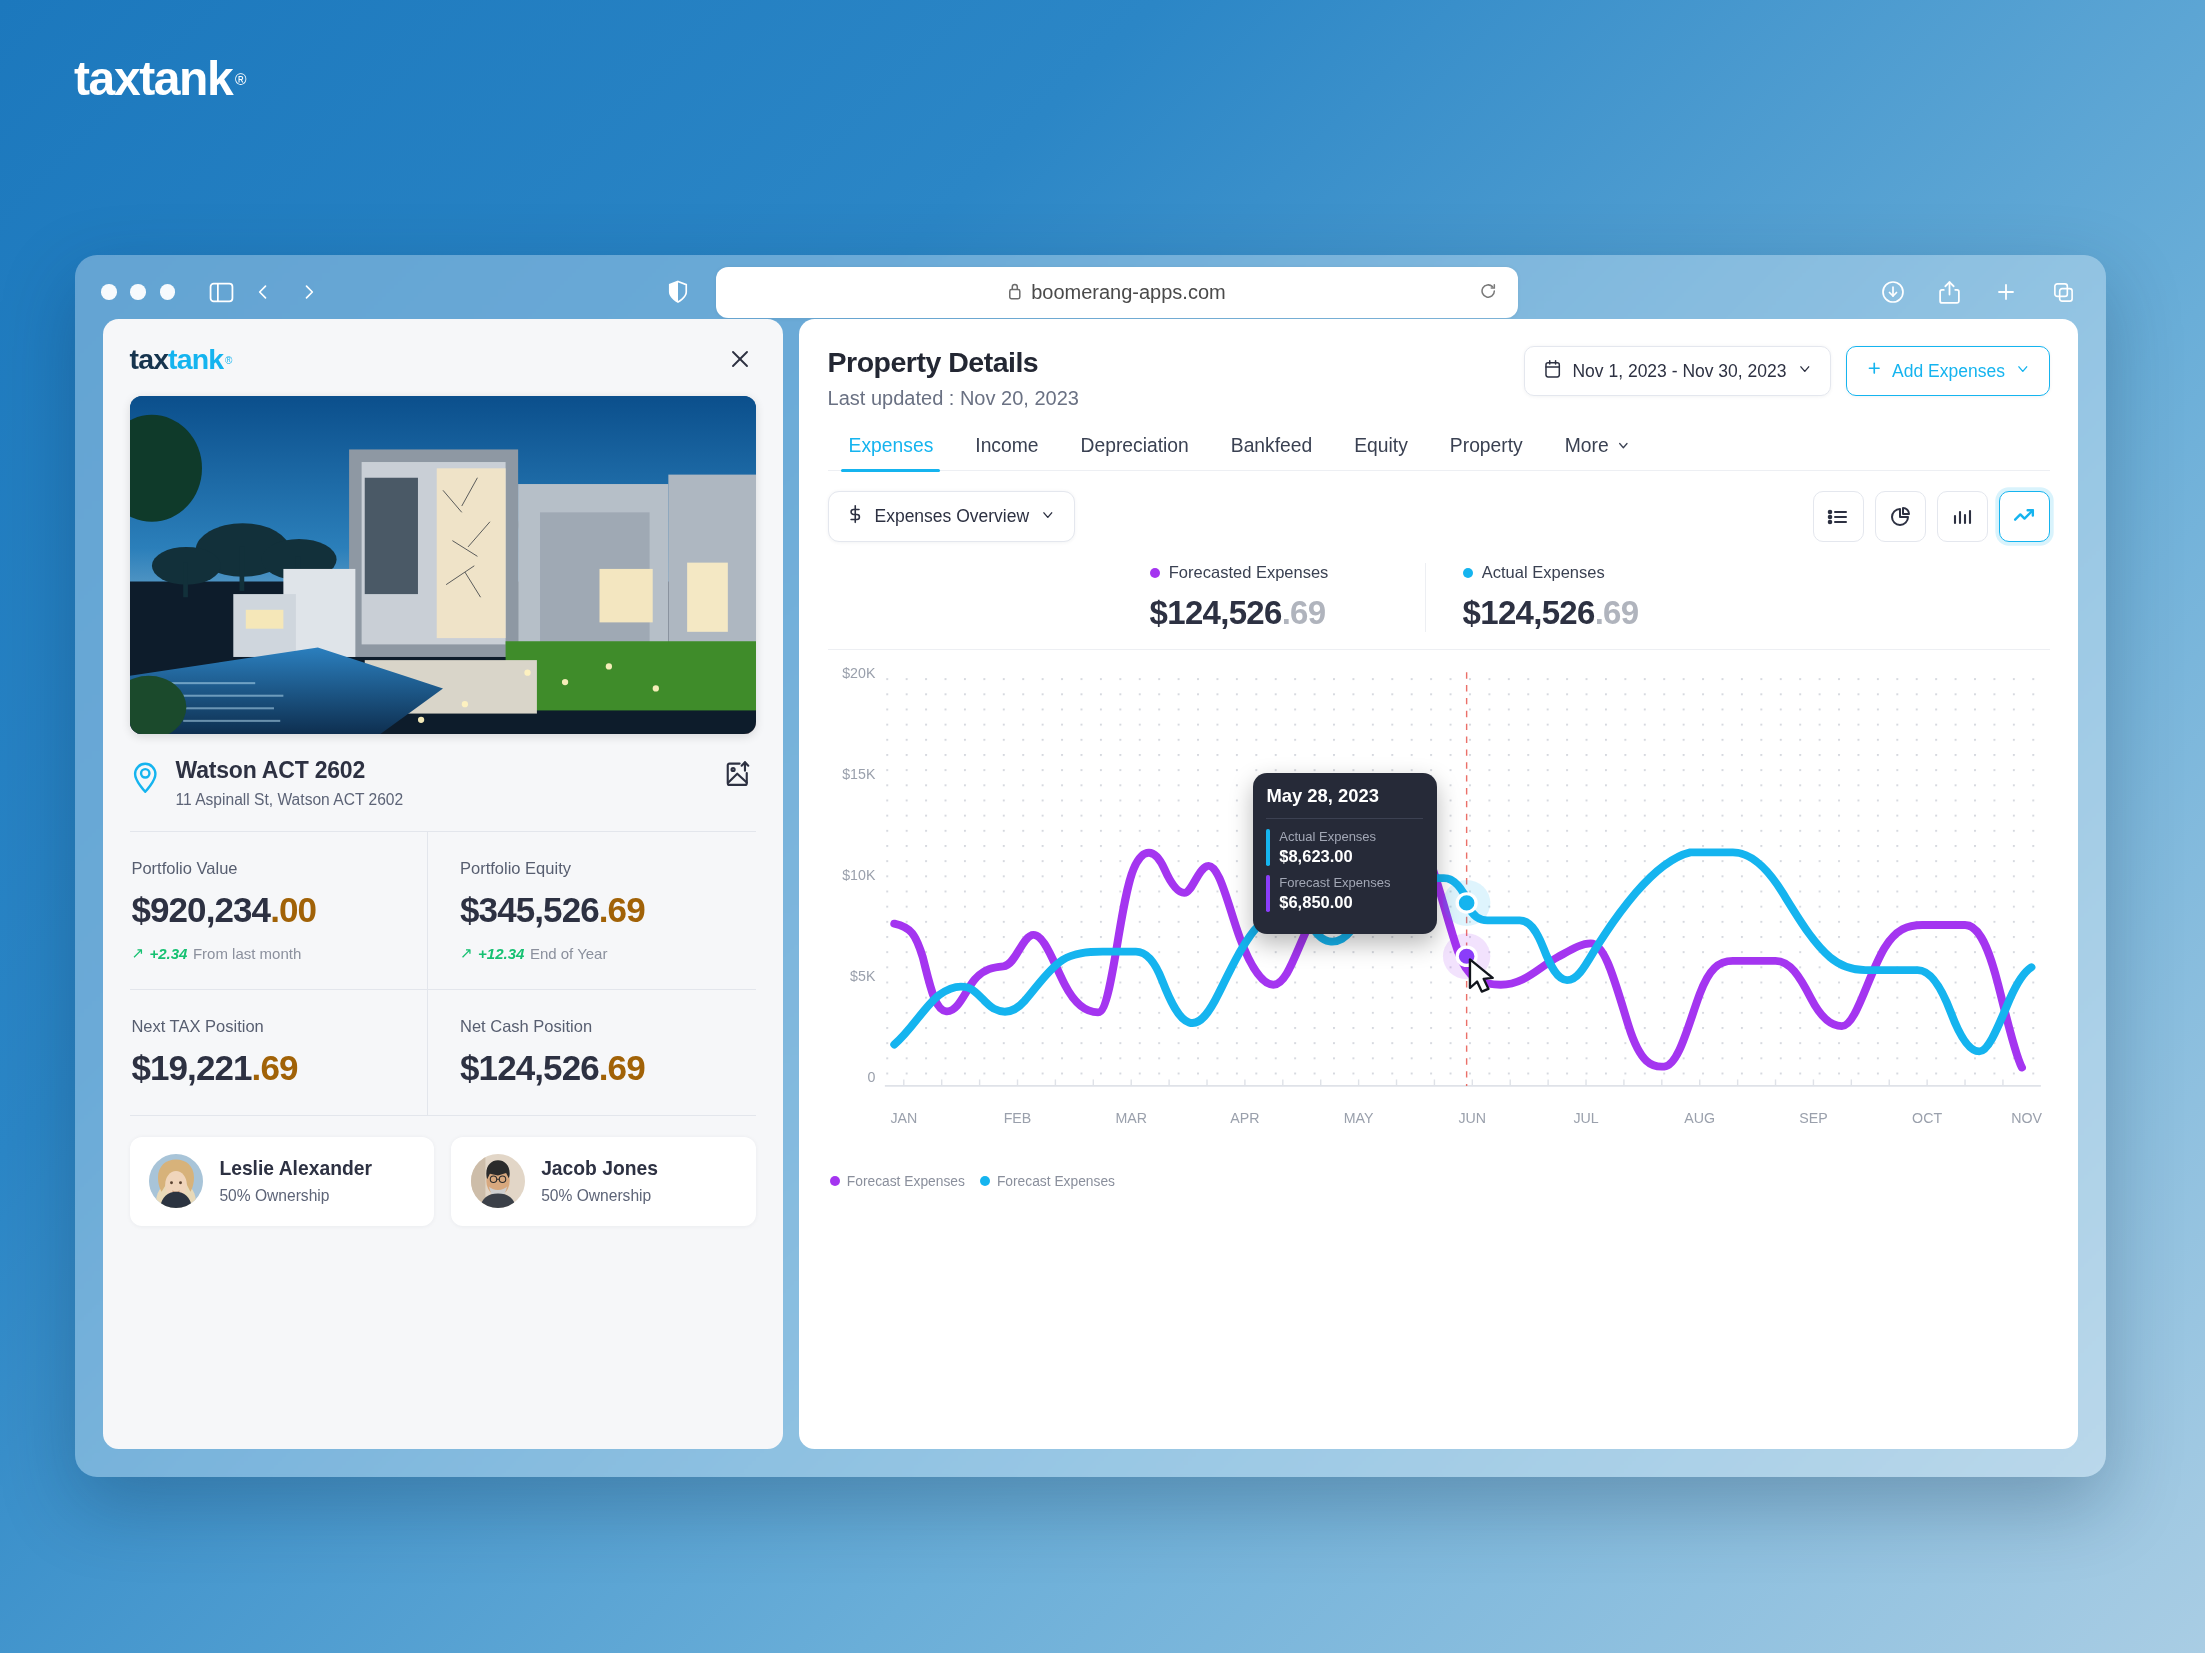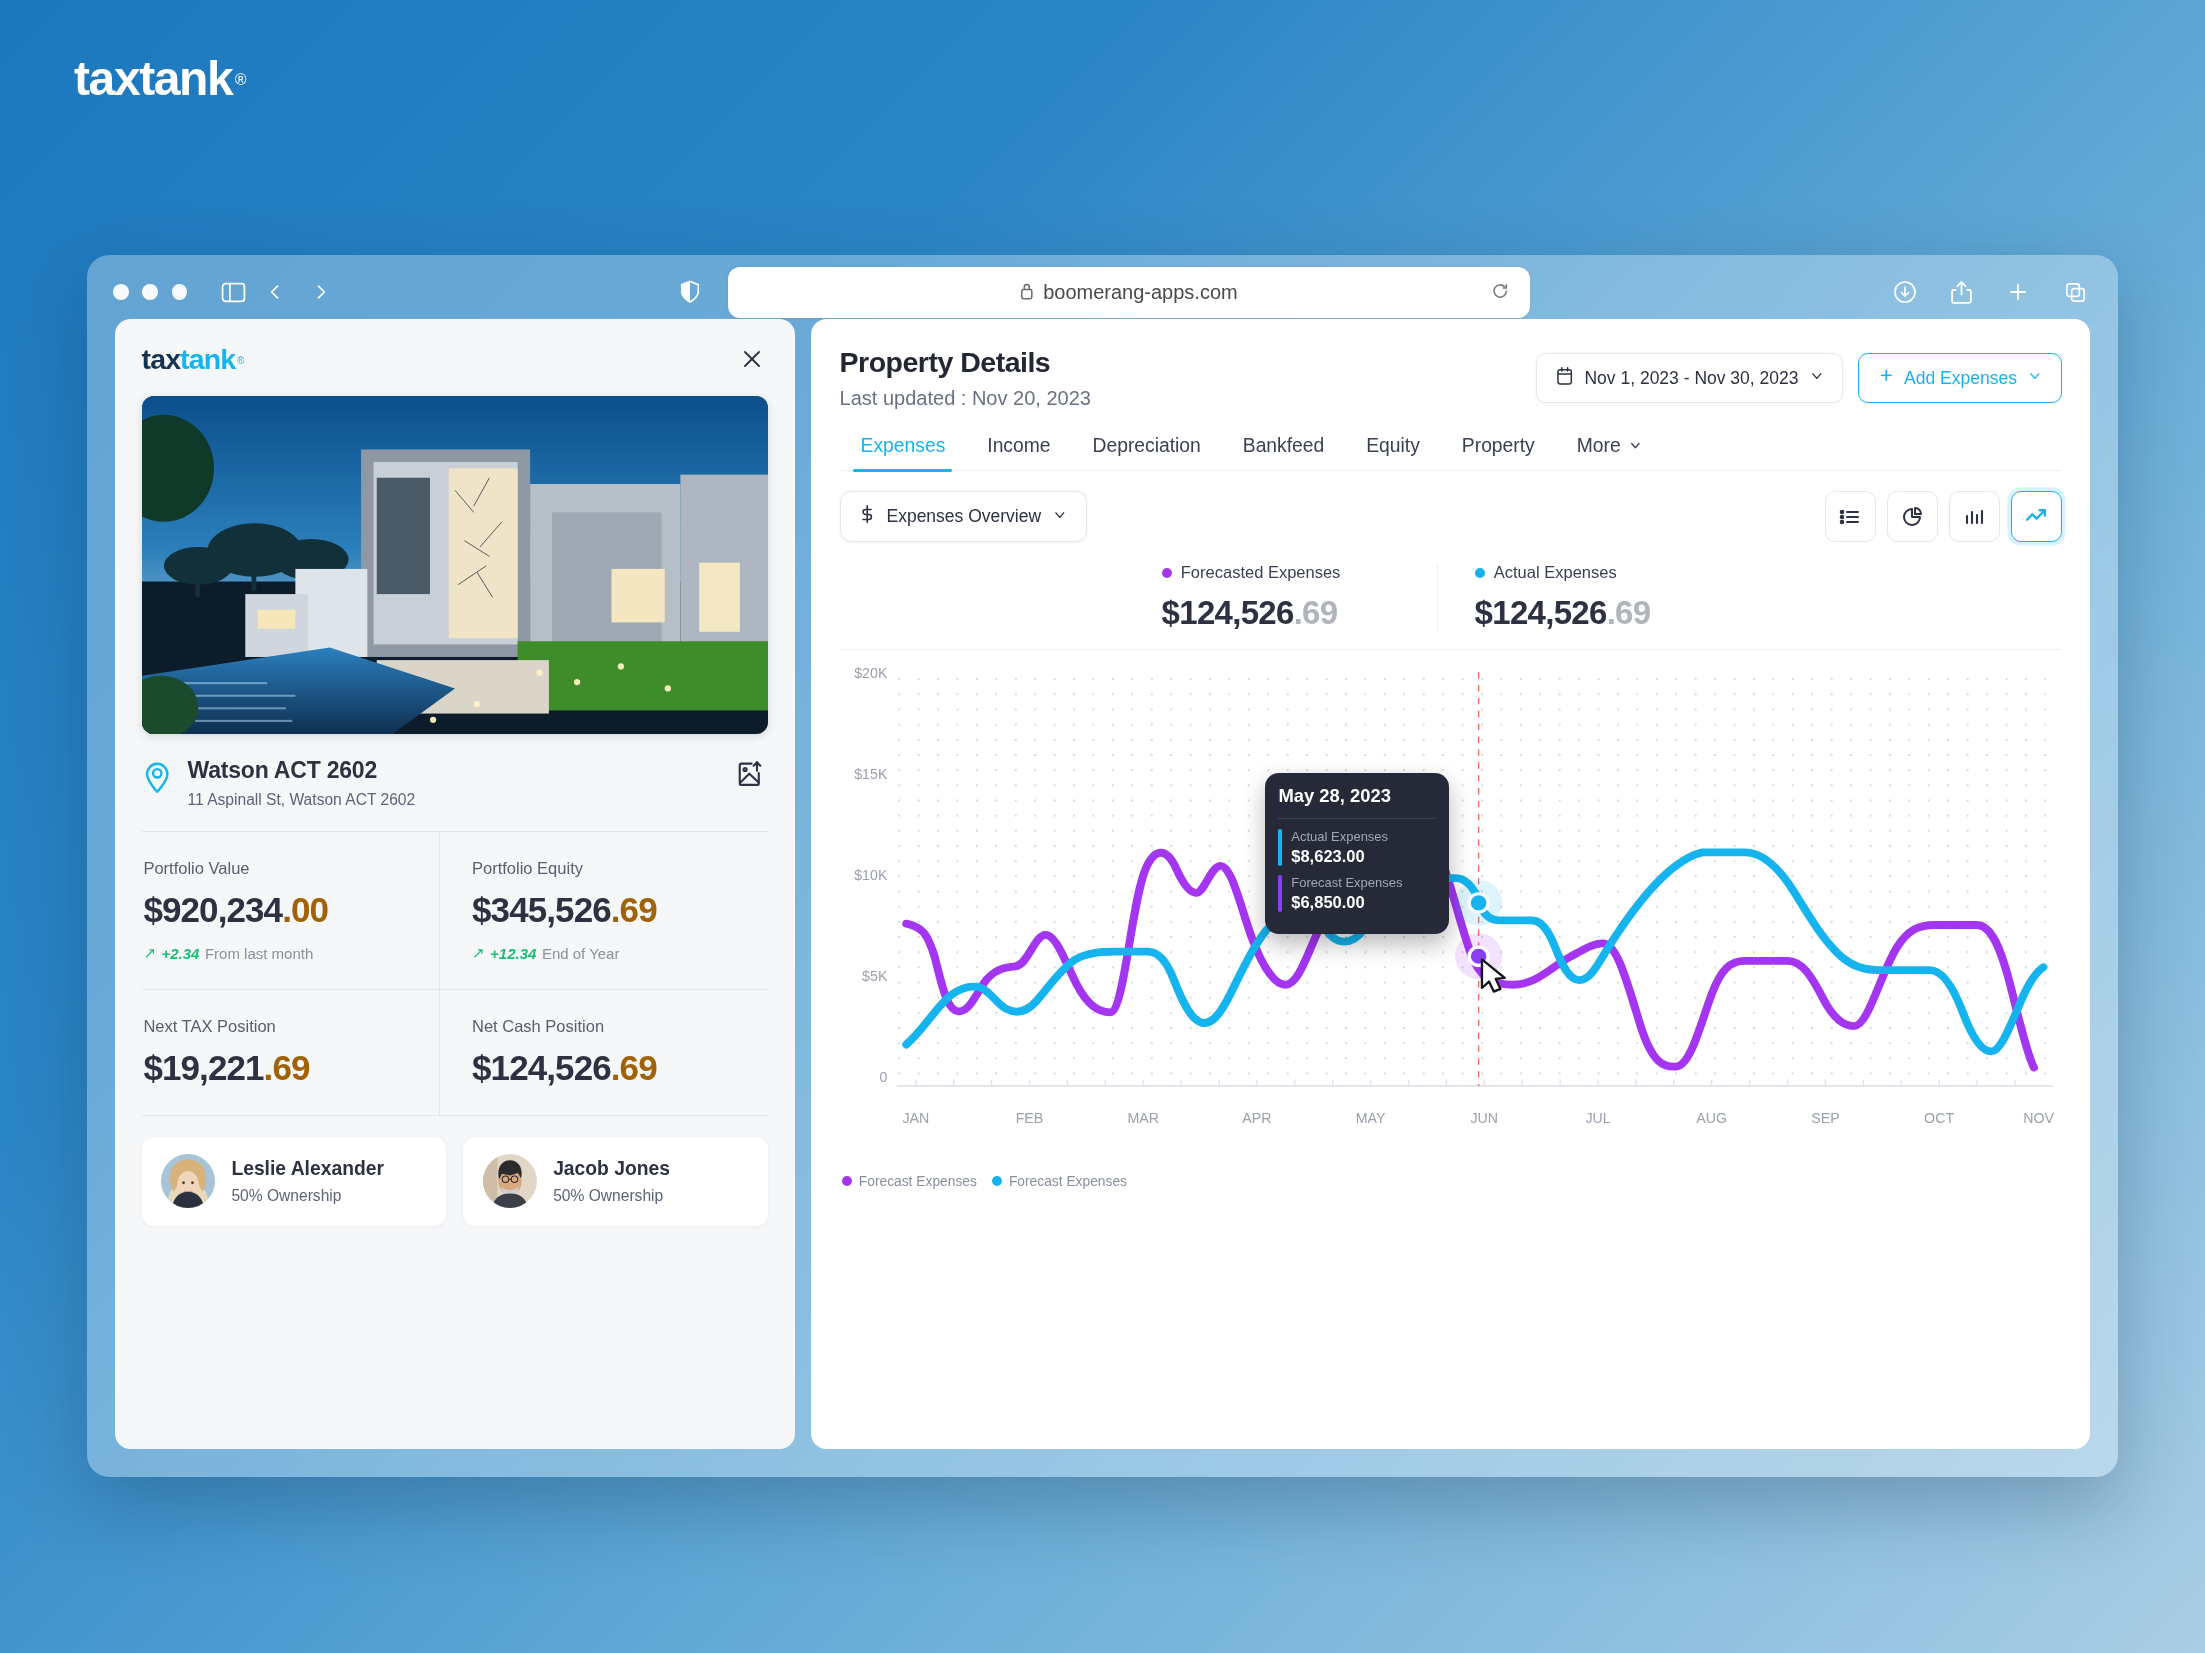--- a/index.html
+++ b/index.html
@@ -13,21 +13,21 @@
   
   .brand-top {
     position: absolute; left: 74px; top: 51px;
     font-size: 48px; font-weight: 700; letter-spacing: -1.4px;
     color: #ffffff; display: flex; align-items: flex-start;
   }
   .brand-top .reg { font-size: 15.6px; font-weight: 400; margin-top: 20px; margin-left: 2.8px; }
 
   
   .browser {
-    position: absolute; left: 87px; top: 255px;
+    position: absolute; left: 75px; top: 255px;
     width: 2031px; height: 1222px;
     background: rgba(255,255,255,0.30);
     border-radius: 22px;
     box-shadow: 0 27.6px 74px rgba(10,40,70,0.28);
     backdrop-filter: blur(1.8px);
   }
   .chrome {
     height: 74px; display: flex; align-items: center; padding: 0 26px; position: relative;
   }
   .traffic { display: flex; gap: 13.8px; margin-right: 32px; }
@@ -97,21 +97,21 @@
   .avatar { width: 54px; height: 54px; border-radius: 50%; overflow: hidden; flex: 0 0 auto; position: relative;}
   .avatar svg { width:100%; height:100%; display:block;}
   .owner-name { font-size: 19.3px; font-weight: 600; color: #2d3142; }
   .owner-sub { font-size: 15.6px; color: #5d6477; margin-top: 6.4px; }
 
   
   .main {
     flex: 1; background: #ffffff; border-radius: 15.6px;
     padding: 27px 28.5px 16.5px 28.5px; position: relative; overflow: hidden;
   }
-  .main-head { display: flex; align-items: center; }
+  .main-head { display: flex; align-items: flex-start; }
   .page-title { font-size: 28.5px; font-weight: 700; color: #232733; letter-spacing:-0.5px;}
   .page-sub { font-size: 20px; color: #6a7183; margin-top: 8.3px; }
   .head-actions { margin-left: auto; display: flex; gap: 14.7px; align-items: flex-start; }
   .btn {
     height: 50px; border-radius: 10px; display: flex; align-items: center; gap: 10px;
     padding: 0 18.4px; font-size: 17.5px; cursor: pointer; background: #fff;
     border: 0.9px solid #e4e7ee; color: #2d3142; box-shadow: 0 0.9px 3.7px rgba(20,30,50,.05);
   }
   .btn.primary { border-color: #15b4ef; color: #15b4ef; }
 

